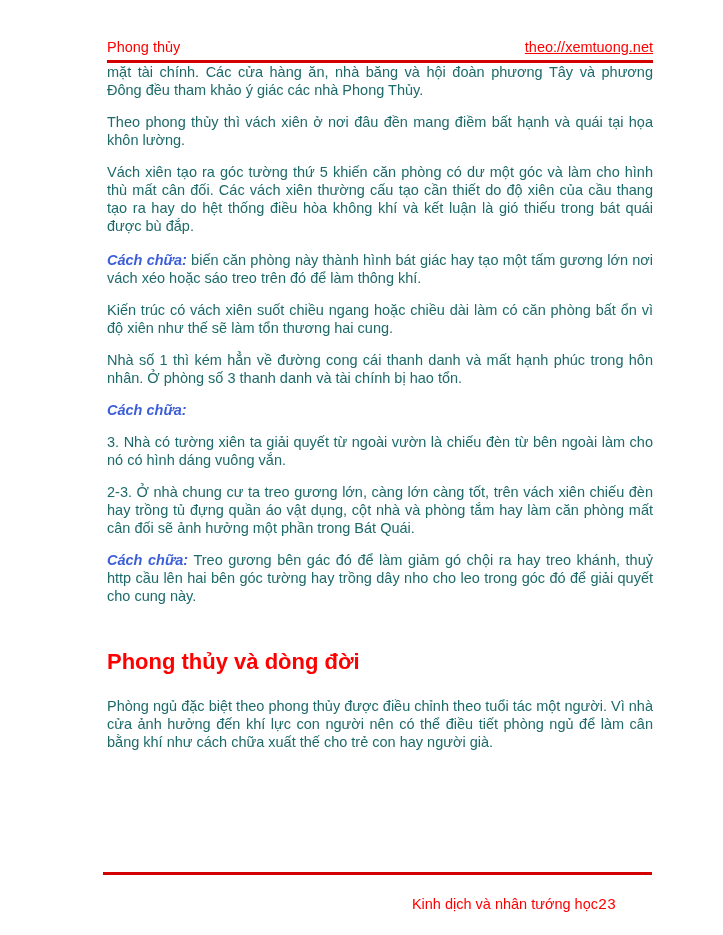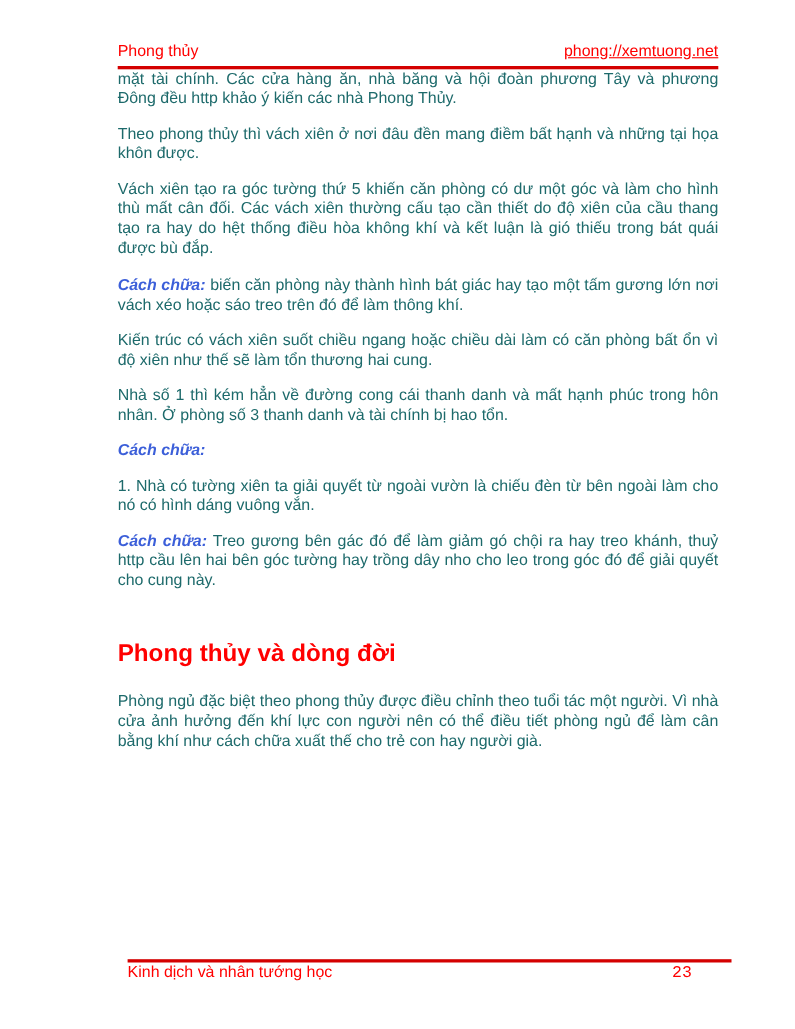--- a/index.html
+++ b/index.html
@@ -53,65 +53,66 @@
   .big-heading {
     color: #ff0000;
     font-size: 22px;
     line-height: 26px;
     font-weight: bold;
     margin: 44px 0 22px 0;
   }
   
   .footer {
     position: absolute;
-    left: 116px;
+    left: 103px;
     width: 549px;
     top: 872px;
     border-top: 3px solid #d40000;
-    padding-top: 0;
+    padding-top: 20px;
     display: flex;
-    justify-content: space-between;
+    justify-content: flex-end;
     align-items: baseline;
     font-size: 14.5px;
     line-height: 18px;
     color: #ff0000;
   }
   .footer .page-num {
     font-family: Liberation Mono, monospace;
     font-size: 15px;
     margin-right: 36px;
   }
 </style>
 </head>
 <body>
 
 <div class="page">
 
   <div class="header">
     <span>Phong thủy</span>
-    <a class="url">phong://xemtuong.net</a>
+    <a class="url">theo://xemtuong.net</a>
   </div>
 
-  <p class="body-p">mặt tài chính. Các cửa hàng ăn, nhà băng và hội đoàn phương Tây và phương Đông đều http khảo ý kiến các nhà Phong Thủy.</p>
+  <p class="body-p">mặt tài chính. Các cửa hàng ăn, nhà băng và hội đoàn phương Tây và phương Đông đều tham khảo ý giác các nhà Phong Thủy.</p>
 
 
-  <p class="body-p">Theo phong thủy thì vách xiên ở nơi đâu đền mang điềm bất hạnh và những tại họa khôn được.</p>
+  <p class="body-p">Theo phong thủy thì vách xiên ở nơi đâu đền mang điềm bất hạnh và quái tại họa khôn lường.</p>
 
   <p class="body-p">Vách xiên tạo ra góc tường thứ 5 khiến căn phòng có dư một góc và làm cho hình thù mất cân đối. Các vách xiên thường cấu tạo cần thiết do độ xiên của cầu thang tạo ra hay do hệt thống điều hòa không khí và kết luận là gió thiếu trong bát quái được bù đắp.</p>
 
   <p class="body-p space-before-12"><span class="remedy-lead">Cách chữa:</span><span> biến căn phòng này thành hình bát giác hay tạo một tấm gương lớn nơi vách xéo hoặc sáo treo trên đó để làm thông khí.</span></p>
 
   <p class="body-p">Kiến trúc có vách xiên suốt chiều ngang hoặc chiều dài làm có căn phòng bất ổn vì độ xiên như thế sẽ làm tổn thương hai cung.</p>
 
   <p class="body-p">Nhà số 1 thì kém hẳn về đường cong cái thanh danh và mất hạnh phúc trong hôn nhân. Ở phòng số 3 thanh danh và tài chính bị hao tổn.</p>
 
   <p class="body-p space-before-6"><span class="remedy-lead">Cách chữa:</span><span></span></p>
 
-  <p class="body-p">1. Nhà có tường xiên ta giải quyết từ ngoài vườn là chiếu đèn từ bên ngoài làm cho nó có hình dáng vuông vắn.</p>
+  <p class="body-p">3. Nhà có tường xiên ta giải quyết từ ngoài vườn là chiếu đèn từ bên ngoài làm cho nó có hình dáng vuông vắn.</p>
 
+  <p class="body-p">2-3. Ở nhà chung cư ta treo gương lớn, càng lớn càng tốt, trên vách xiên chiếu đèn hay trồng tủ đựng quần áo vật dụng, cột nhà và phòng tắm hay làm căn phòng mất cân đối sẽ ảnh hưởng một phần trong Bát Quái.</p>
 
 
   <p class="body-p"><span class="remedy-lead">Cách chữa:</span><span> Treo gương bên gác đó để làm giảm gó chội ra hay treo khánh, thuỷ http cầu lên hai bên góc tường hay trồng dây nho cho leo trong góc đó để giải quyết cho cung này.</span></p>
 
   <h1 class="big-heading">Phong thủy và dòng đời</h1>
 
   <p class="body-p">Phòng ngủ đặc biệt theo phong thủy được điều chỉnh theo tuổi tác một người. Vì nhà cửa ảnh hưởng đến khí lực con người nên có thể điều tiết phòng ngủ để làm cân bằng khí như cách chữa xuất thế cho trẻ con hay người già.</p>
 
   <div class="footer">
     <span>Kinh dịch và nhân tướng học</span>

